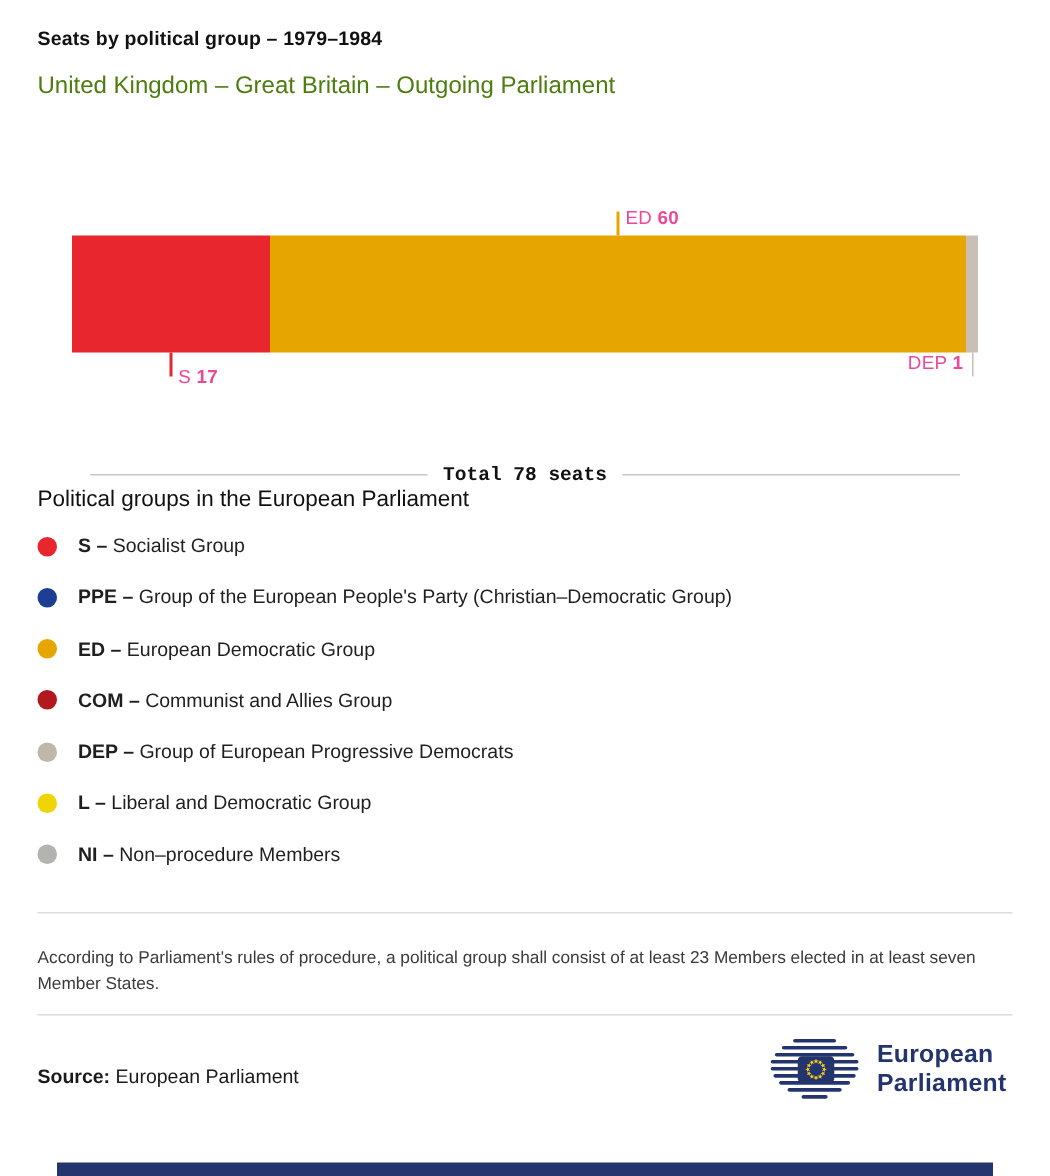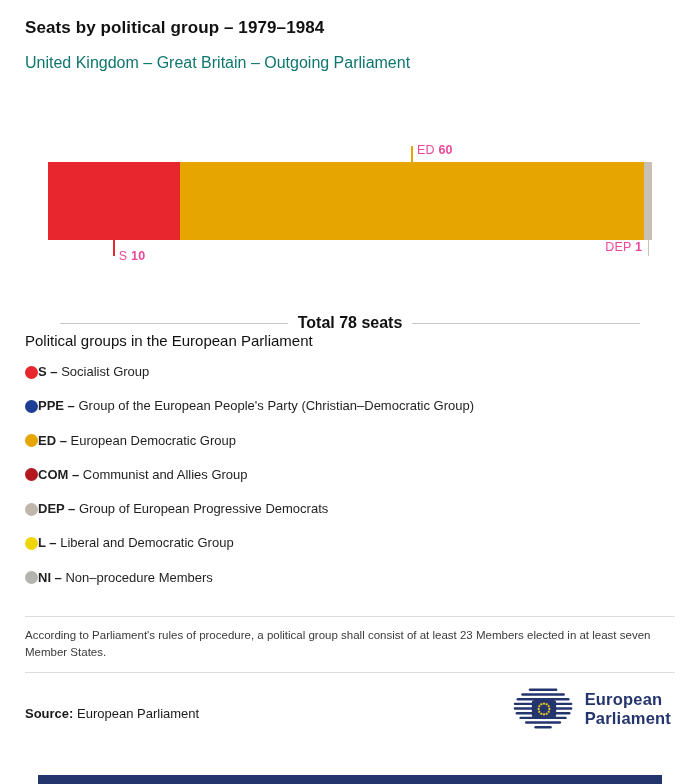--- a/index.html
+++ b/index.html
@@ -5,60 +5,60 @@
   *{box-sizing:border-box;margin:0;padding:0;}
   html,body{width:700px;height:784px;}
   body{
     background:#ffffff;
     font-family:"Liberation Sans",sans-serif;
     color:#1a1a1a;
     position:relative;
     overflow:hidden;
   }
   .page{padding:18px 25px 0 25px;}
-  .title{font-size:17px;font-weight:700;color:#111;letter-spacing:.1px;}
-  .subtitle{font-size:16px;font-weight:400;color:#0f766e;margin-top:16px;}
+  .title{font-size:13px;font-weight:700;color:#111;letter-spacing:.1px;}
+  .subtitle{font-size:16px;font-weight:400;color:#4d7c0f;margin-top:16px;}
 
   
   .chart{margin:90px 23px 0 23px;}
   .bar-wrap{position:relative;height:78px;}
   .bar{display:flex;height:100%;width:100%;}
   .bar-seg{height:100%;}
   .bar-label{position:absolute;width:0;}
   .bar-label.above{bottom:100%;height:16px;}
   .bar-label.below{top:100%;height:16px;}
   .bar-label .tick{position:absolute;left:-0.5px;top:0;bottom:0;width:1.5px;}
   .bar-label .txt{position:absolute;left:5px;white-space:nowrap;font-size:12.5px;color:#ec4899;letter-spacing:.2px;}
   .bar-label .txt b{font-weight:700;}
   .bar-label.above .txt{top:-3px;}
   .bar-label.below .txt{bottom:-7px;}
   .bar-label.below.alignleft .txt{left:auto;right:6px;top:0;bottom:auto;}
 
   
   .total-row{display:flex;align-items:center;margin:74px 35px 0 35px;}
   .total-row .line{flex:1;height:1px;background:#c6c6c6;}
   .total-text{
-    font-family:Liberation Sans, sans-serif;
-    font-weight:700;font-size:16px;color:#111;margin:0 10px;white-space:nowrap;
+    font-family:Liberation Mono, monospace;
+    font-weight:700;font-size:13px;color:#111;margin:0 10px;white-space:nowrap;
   }
 
   
   .legend-heading{font-size:15px;font-weight:400;color:#111;margin-top:0;}
   .legend{margin-top:6px;}
-  .legend-item{display:flex;align-items:center;padding:9px 0;}
+  .legend-item{display:flex;align-items:center;gap:14px;padding:9px 0;}
   .dot{width:13px;height:13px;border-radius:50%;flex:0 0 13px;}
   .legend-text{font-size:13px;color:#1f1f1f;line-height:1.25;}
   .legend-text b{font-weight:700;}
 
   
   .footnote{
     margin-top:21px;
     border-top:1px solid #dcdcdc;
     border-bottom:1px solid #dcdcdc;
-    padding:10px 2px 11px 0;
+    padding:22px 2px 11px 0;
     font-size:11.5px;color:#3a3a3a;line-height:1.5;
     max-width:650px;
   }
 
   
   .footer{display:flex;justify-content:space-between;align-items:flex-end;margin-top:14px;}
   .source{font-size:13px;color:#1a1a1a;padding-bottom:10px;}
   .source b{font-weight:700;}
   .logo{display:flex;align-items:center;gap:10px;padding-right:4px;}
   .logo-text{font-size:16.5px;color:#24356e;font-weight:700;line-height:1.18;letter-spacing:.2px;}
@@ -74,21 +74,21 @@
 
   <div class="chart">
     <div class="bar-wrap">
       <div class="bar">
           <div class="bar-seg" style="width: 21.7949%; background: rgb(232, 38, 45);"></div>
           <div class="bar-seg" style="width: 76.9231%; background: rgb(231, 165, 0);"></div>
           <div class="bar-seg" style="width: 1.28205%; background: rgb(201, 192, 181);"></div>
         </div>
     <div class="bar-label below" style="left: 10.8974%;">
           <div class="tick" style="background: rgb(232, 38, 45);"></div>
-          <span class="txt">S <b>10</b></span>
+          <span class="txt">S <b>17</b></span>
         </div>
         <div class="bar-label above" style="left: 60.2564%;">
           <div class="tick" style="background: rgb(231, 165, 0);"></div>
           <span class="txt">ED <b>60</b></span>
         </div>
         <div class="bar-label below alignleft" style="left: 99.359%;">
           <div class="tick" style="background: rgb(201, 192, 181);"></div>
           <span class="txt">DEP <b>1</b></span>
         </div>
       </div>

